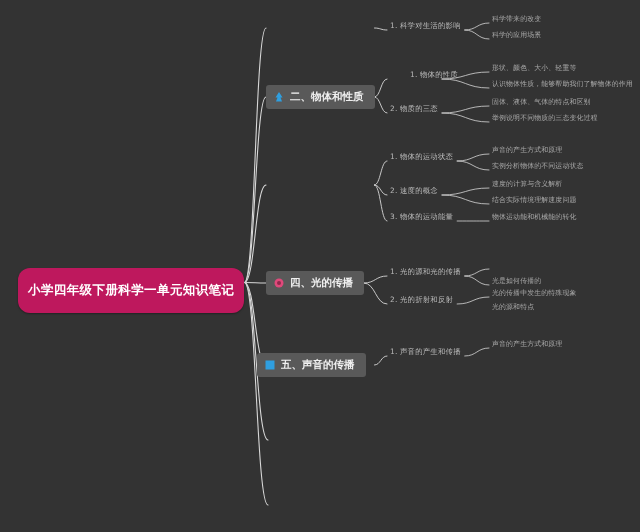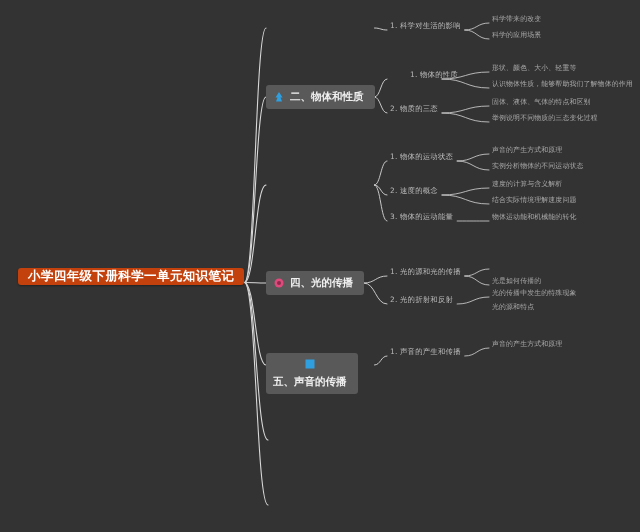--- a/index.html
+++ b/index.html
@@ -25,23 +25,23 @@
   }
   .node {
     position: absolute;
     box-sizing: border-box;
     display: flex;
     align-items: center;
     white-space: nowrap;
   }
   
   .root {
-    background: #c2410c;
-    border-radius: 3px;
-    padding: 0 10px;
+    background: #be185d;
+    border-radius: 12px;
+    padding: 14px 10px;
     color: #ffffff;
     font-size: 12.5px;
     font-weight: bold;
     letter-spacing: 0.4px;
     box-shadow: 0 1px 2px rgba(0,0,0,.35);
   }
   
   .topic {
     background: #595959;
     border-radius: 3px;
@@ -189,21 +189,21 @@
   <div class="node leaf" style="left:492px; top:276px;">
     <span>光是如何传播的</span>
   </div>
   <div class="node sub" style="left:390px; top:295px;">
     <span>2. 光的折射和反射</span>
   </div>
   <div class="node leaf" style="left:492px; top:288px;">
     <span>光的传播中发生的特殊现象</span>
   </div>
 
-  <div class="node topic" style="left:266px; top:353px;flex-direction:column;">
+  <div class="node topic" style="left:257px; top:353px;">
     <svg class="ico" viewBox="0 0 24 24">
       <rect x="3" y="3" width="18" height="18" fill="#2f9fe0"></rect>
     </svg>
     <span>五、声音的传播</span>
   </div>
   <div class="node sub" style="left:390px; top:347px;justify-content:center;">
     <span>1. 声音的产生和传播</span>
   </div>
   <div class="node leaf" style="left:492px; top:339px;">
     <span>声音的产生方式和原理</span>

